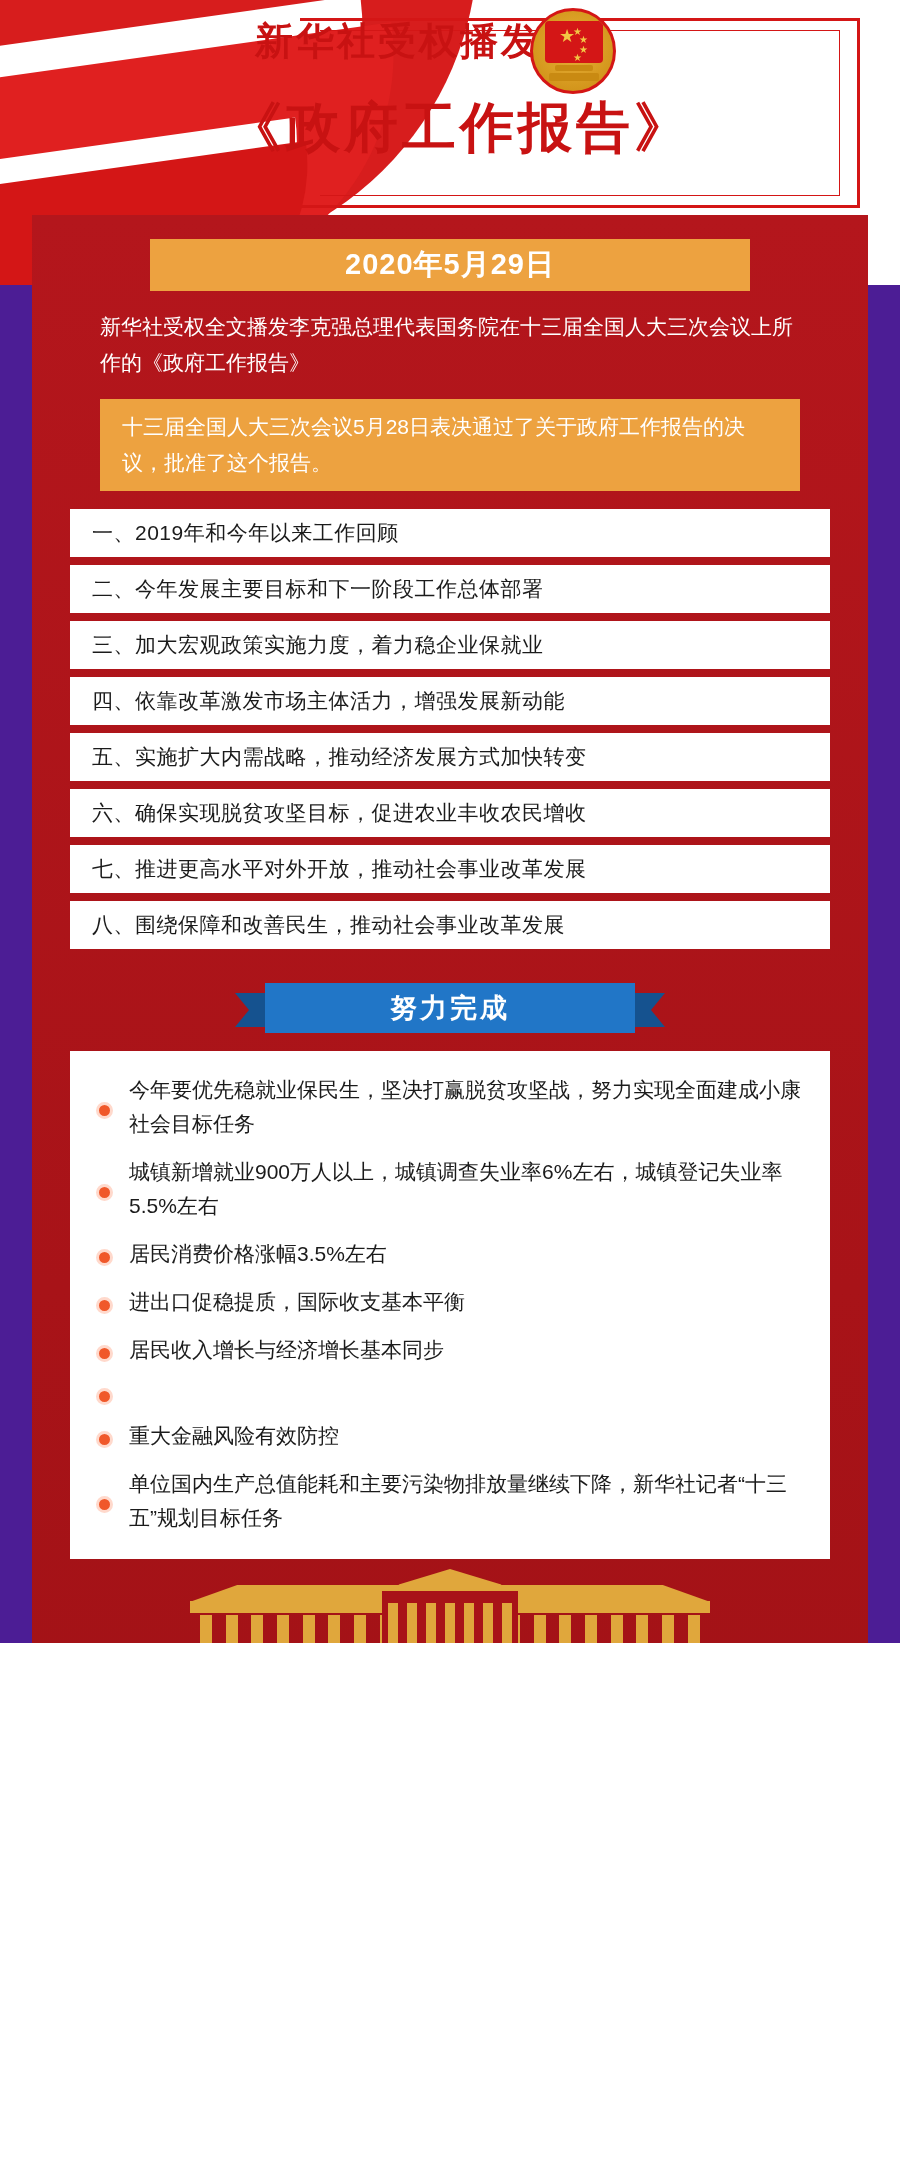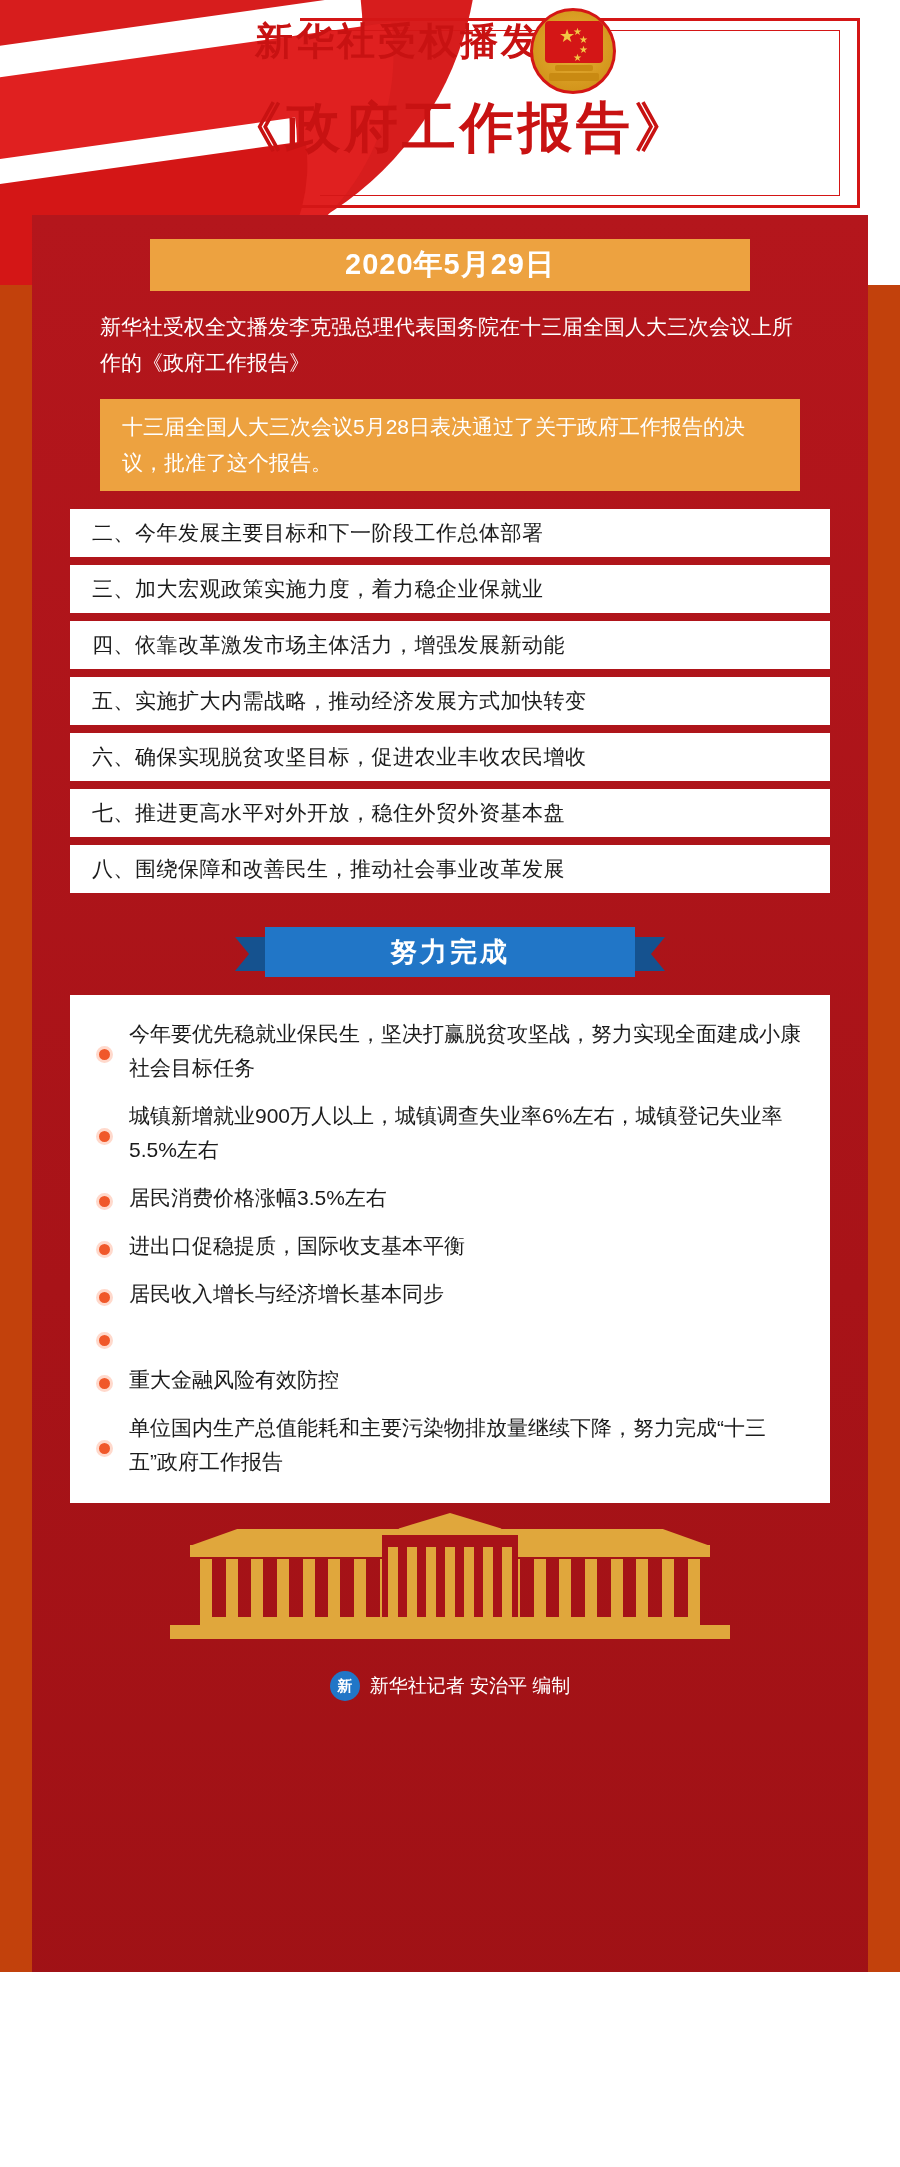--- a/index.html
+++ b/index.html
@@ -4,22 +4,22 @@
 <style>
   * { box-sizing: border-box; margin: 0; padding: 0; }
   html, body {
     width: 900px;
     background: #ffffff;
     font-family: "Liberation Sans", "DejaVu Sans", sans-serif;
   }
   #page {
     position: relative;
     width: 900px;
-    height: 1972px;
-    background: #c2410c;
+    height: 1643px;
+    background: #4c1d95;
     overflow: hidden;
   }
 
   
   .header {
     position: relative;
     width: 900px;
     height: 285px;
     background: #ffffff;
     overflow: hidden;
@@ -391,26 +391,27 @@
   <div class="body-wrap">
 
     <div class="date-bar">2020年5月29日</div>
 
     <div class="lead-text">新华社受权全文播发李克强总理代表国务院在十三届全国人大三次会议上所作的《政府工作报告》</div>
 
     <div class="highlight-box">十三届全国人大三次会议5月28日表决通过了关于政府工作报告的决议，批准了这个报告。</div>
 
 
     <div class="list-block">
+      <div class="list-row">一、2019年和今年以来工作回顾</div>
       <div class="list-row">二、今年发展主要目标和下一阶段工作总体部署</div>
       <div class="list-row">三、加大宏观政策实施力度，着力稳企业保就业</div>
       <div class="list-row">四、依靠改革激发市场主体活力，增强发展新动能</div>
       <div class="list-row">五、实施扩大内需战略，推动经济发展方式加快转变</div>
       <div class="list-row">六、确保实现脱贫攻坚目标，促进农业丰收农民增收</div>
-      <div class="list-row">七、推进更高水平对外开放，稳住外贸外资基本盘</div>
+      <div class="list-row">七、推进更高水平对外开放，推动社会事业改革发展</div>
       <div class="list-row">八、围绕保障和改善民生，推动社会事业改革发展</div>
     </div>
 
     <div class="ribbon-wrap">
       <div class="ribbon-tail-l"></div>
       <div class="ribbon-tail-r"></div>
       <div class="ribbon-main">努力完成</div>
     </div>
 
     <div class="bullet-panel">
@@ -436,21 +437,21 @@
       </div>
       <div class="bullet-item">
         <div class="bullet-dot"></div>
       </div>
       <div class="bullet-item">
         <div class="bullet-dot"></div>
         <div class="bullet-text">重大金融风险有效防控</div>
       </div>
       <div class="bullet-item" style="margin-bottom:0;">
         <div class="bullet-dot"></div>
-        <div class="bullet-text">单位国内生产总值能耗和主要污染物排放量继续下降，努力完成“十三五”政府工作报告</div>
+        <div class="bullet-text">单位国内生产总值能耗和主要污染物排放量继续下降，新华社记者“十三五”规划目标任务</div>
       </div>
     </div>
 
     <div class="hall">
       <div class="hall-roof"></div>
       <div class="hall-band"></div>
       <div class="hall-cols">
         <div class="hall-col"></div>
           <div class="hall-col"></div>
           <div class="hall-col"></div>

